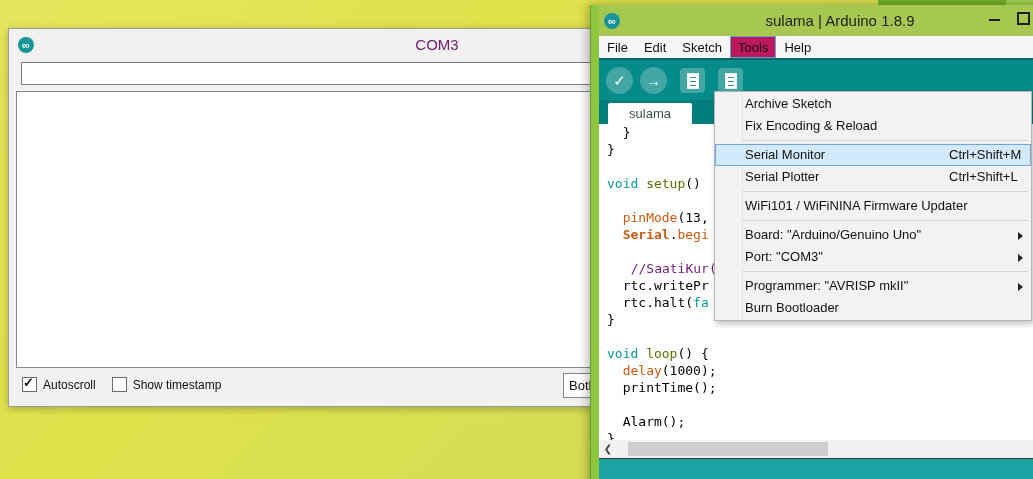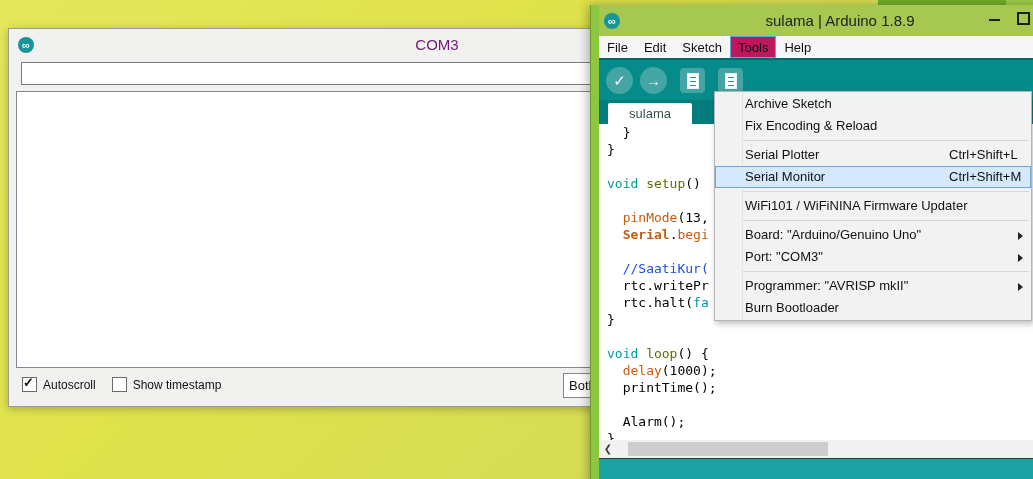--- a/index.html
+++ b/index.html
@@ -75,21 +75,21 @@
 
   .editor{position:absolute;left:0;top:88px;right:0;height:316px;background:#fff;
     overflow:hidden;font-family:"DejaVu Sans Mono","Liberation Mono",monospace;
     font-size:13px;}
   .code-line{height:17px;line-height:17px;white-space:pre;padding-left:8px;}
   .tk-p{color:#000;}
   .tk-k{color:#00979c;}
   .tk-f{color:#5e6d03;}
   .tk-o{color:#c75b10;}
   .tk-ob{color:#c75b10;font-weight:bold;}
-  .tk-c{color:#1d4ed8;}
+  .tk-c{color:#701a75;margin-left:8px;}
 
   .hscroll{position:absolute;left:0;top:404px;right:0;height:18px;background:#f1f1f1;}
   .hs-arrow{position:absolute;left:0;top:0;width:18px;height:18px;text-align:center;
     line-height:18px;font-size:10px;color:#404040;}
   .hs-thumb{position:absolute;left:29px;top:2px;width:200px;height:14px;background:#cdcdcd;}
 
   .statusbar{position:absolute;left:0;top:422px;right:0;height:52px;background:#1ba2a2;
     border-top:1px solid #3a3a3a;}
 
   
@@ -208,22 +208,22 @@
       <div class="hs-arrow">❮</div>
       <div class="hs-thumb"></div>
     </div>
 
     <div class="statusbar"></div>
 
     <div class="tools-menu" id="tools-menu">
         <div class="menu-item"><span>Archive Sketch</span></div>
         <div class="menu-item"><span>Fix Encoding &amp; Reload</span></div>
         <div class="menu-sep"></div>
+        <div class="menu-item hl"><span>Serial Monitor</span><span class="menu-shortcut">Ctrl+Shift+M</span></div>
         <div class="menu-item"><span>Serial Plotter</span><span class="menu-shortcut">Ctrl+Shift+L</span></div>
-        <div class="menu-item hl"><span>Serial Monitor</span><span class="menu-shortcut">Ctrl+Shift+M</span></div>
         <div class="menu-sep"></div>
         <div class="menu-item"><span>WiFi101 / WiFiNINA Firmware Updater</span></div>
         <div class="menu-sep"></div>
         <div class="menu-item"><span>Board: "Arduino/Genuino Uno"</span><span class="menu-sub"></span></div>
         <div class="menu-item"><span>Port: "COM3"</span><span class="menu-sub"></span></div>
         <div class="menu-sep"></div>
         <div class="menu-item"><span>Programmer: "AVRISP mkII"</span><span class="menu-sub"></span></div>
         <div class="menu-item"><span>Burn Bootloader</span></div>
       </div>
   </div>

